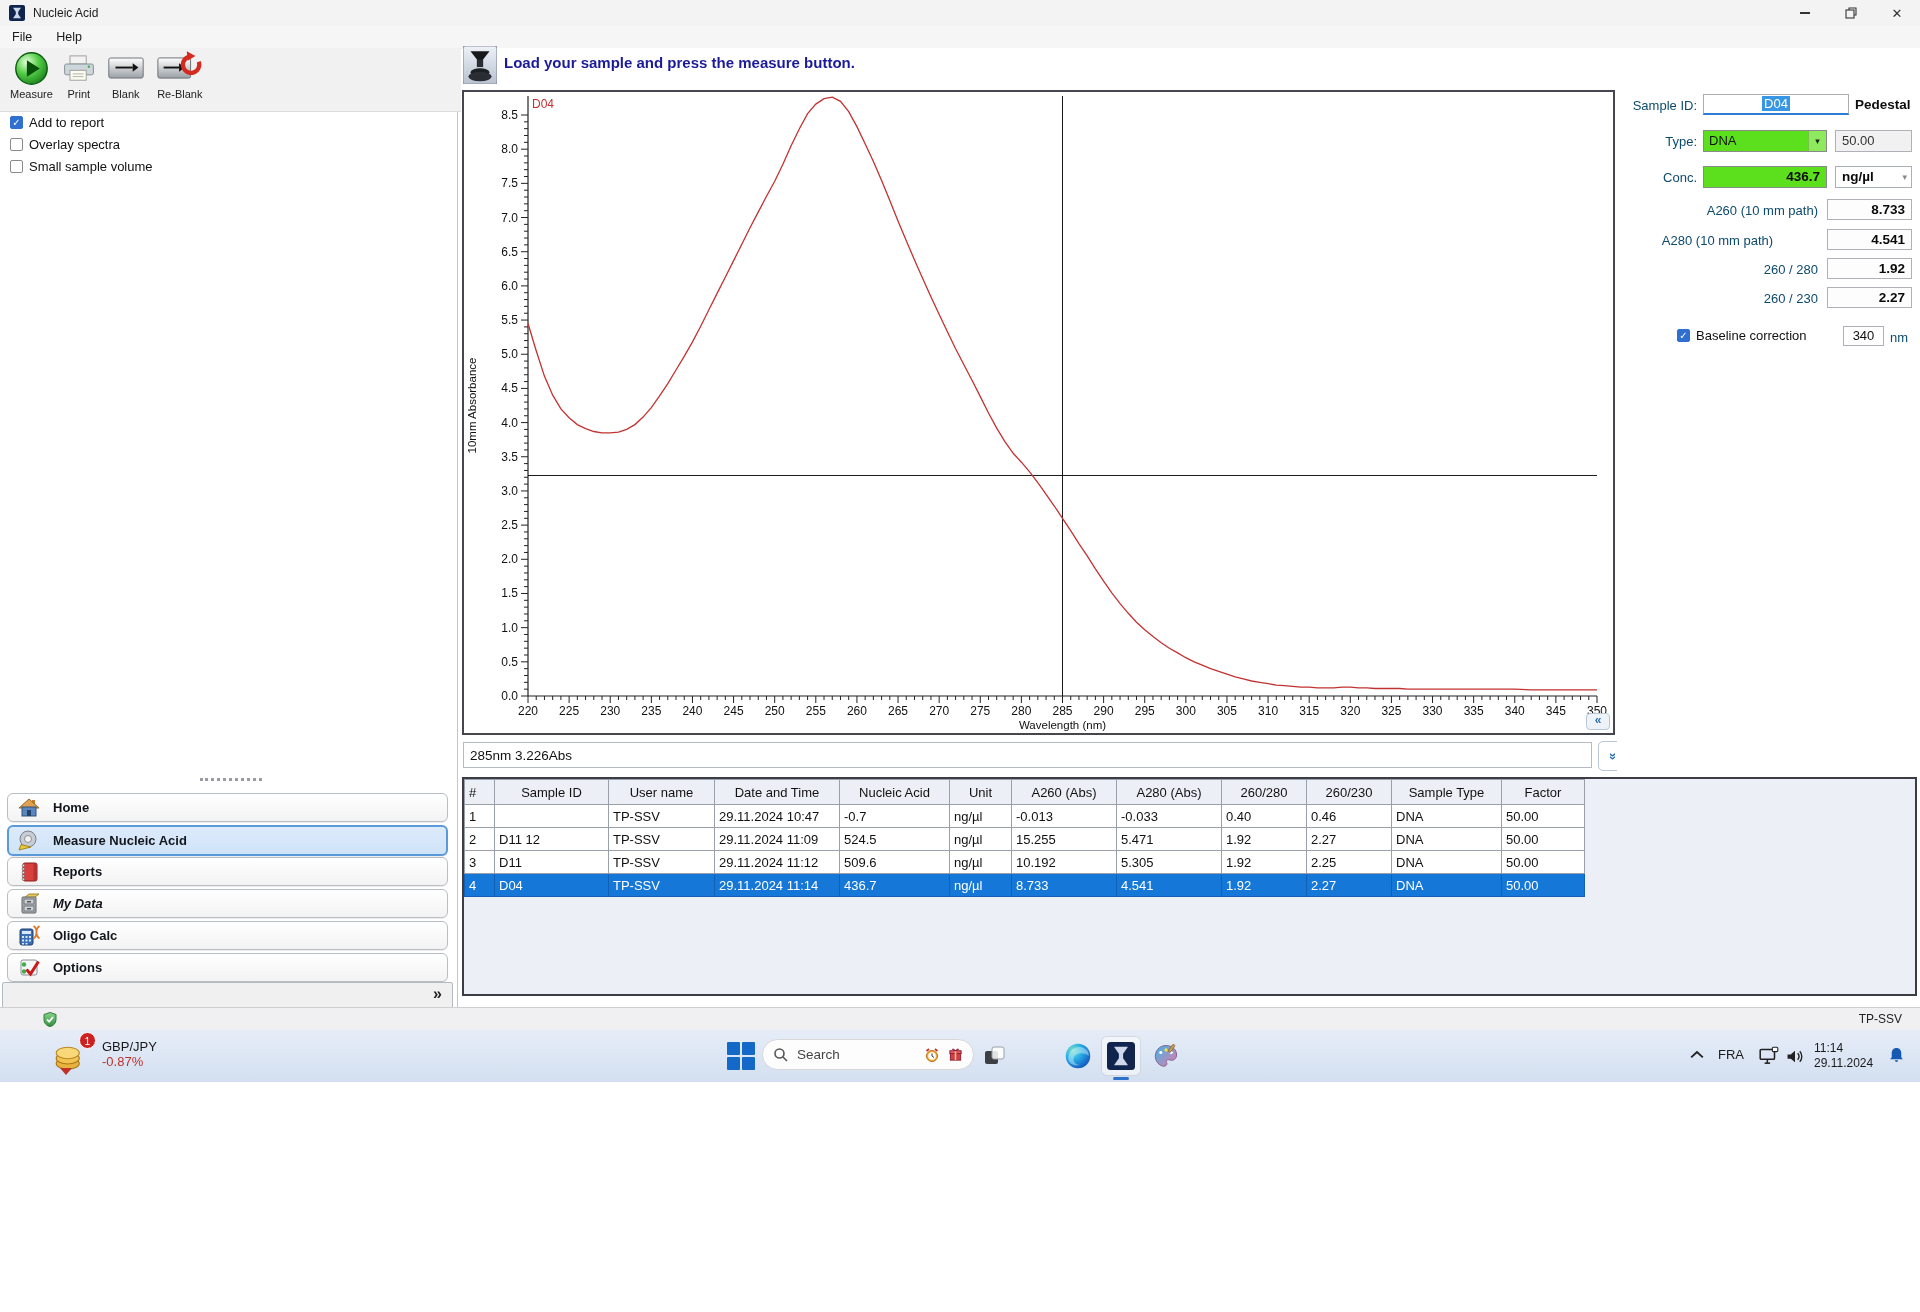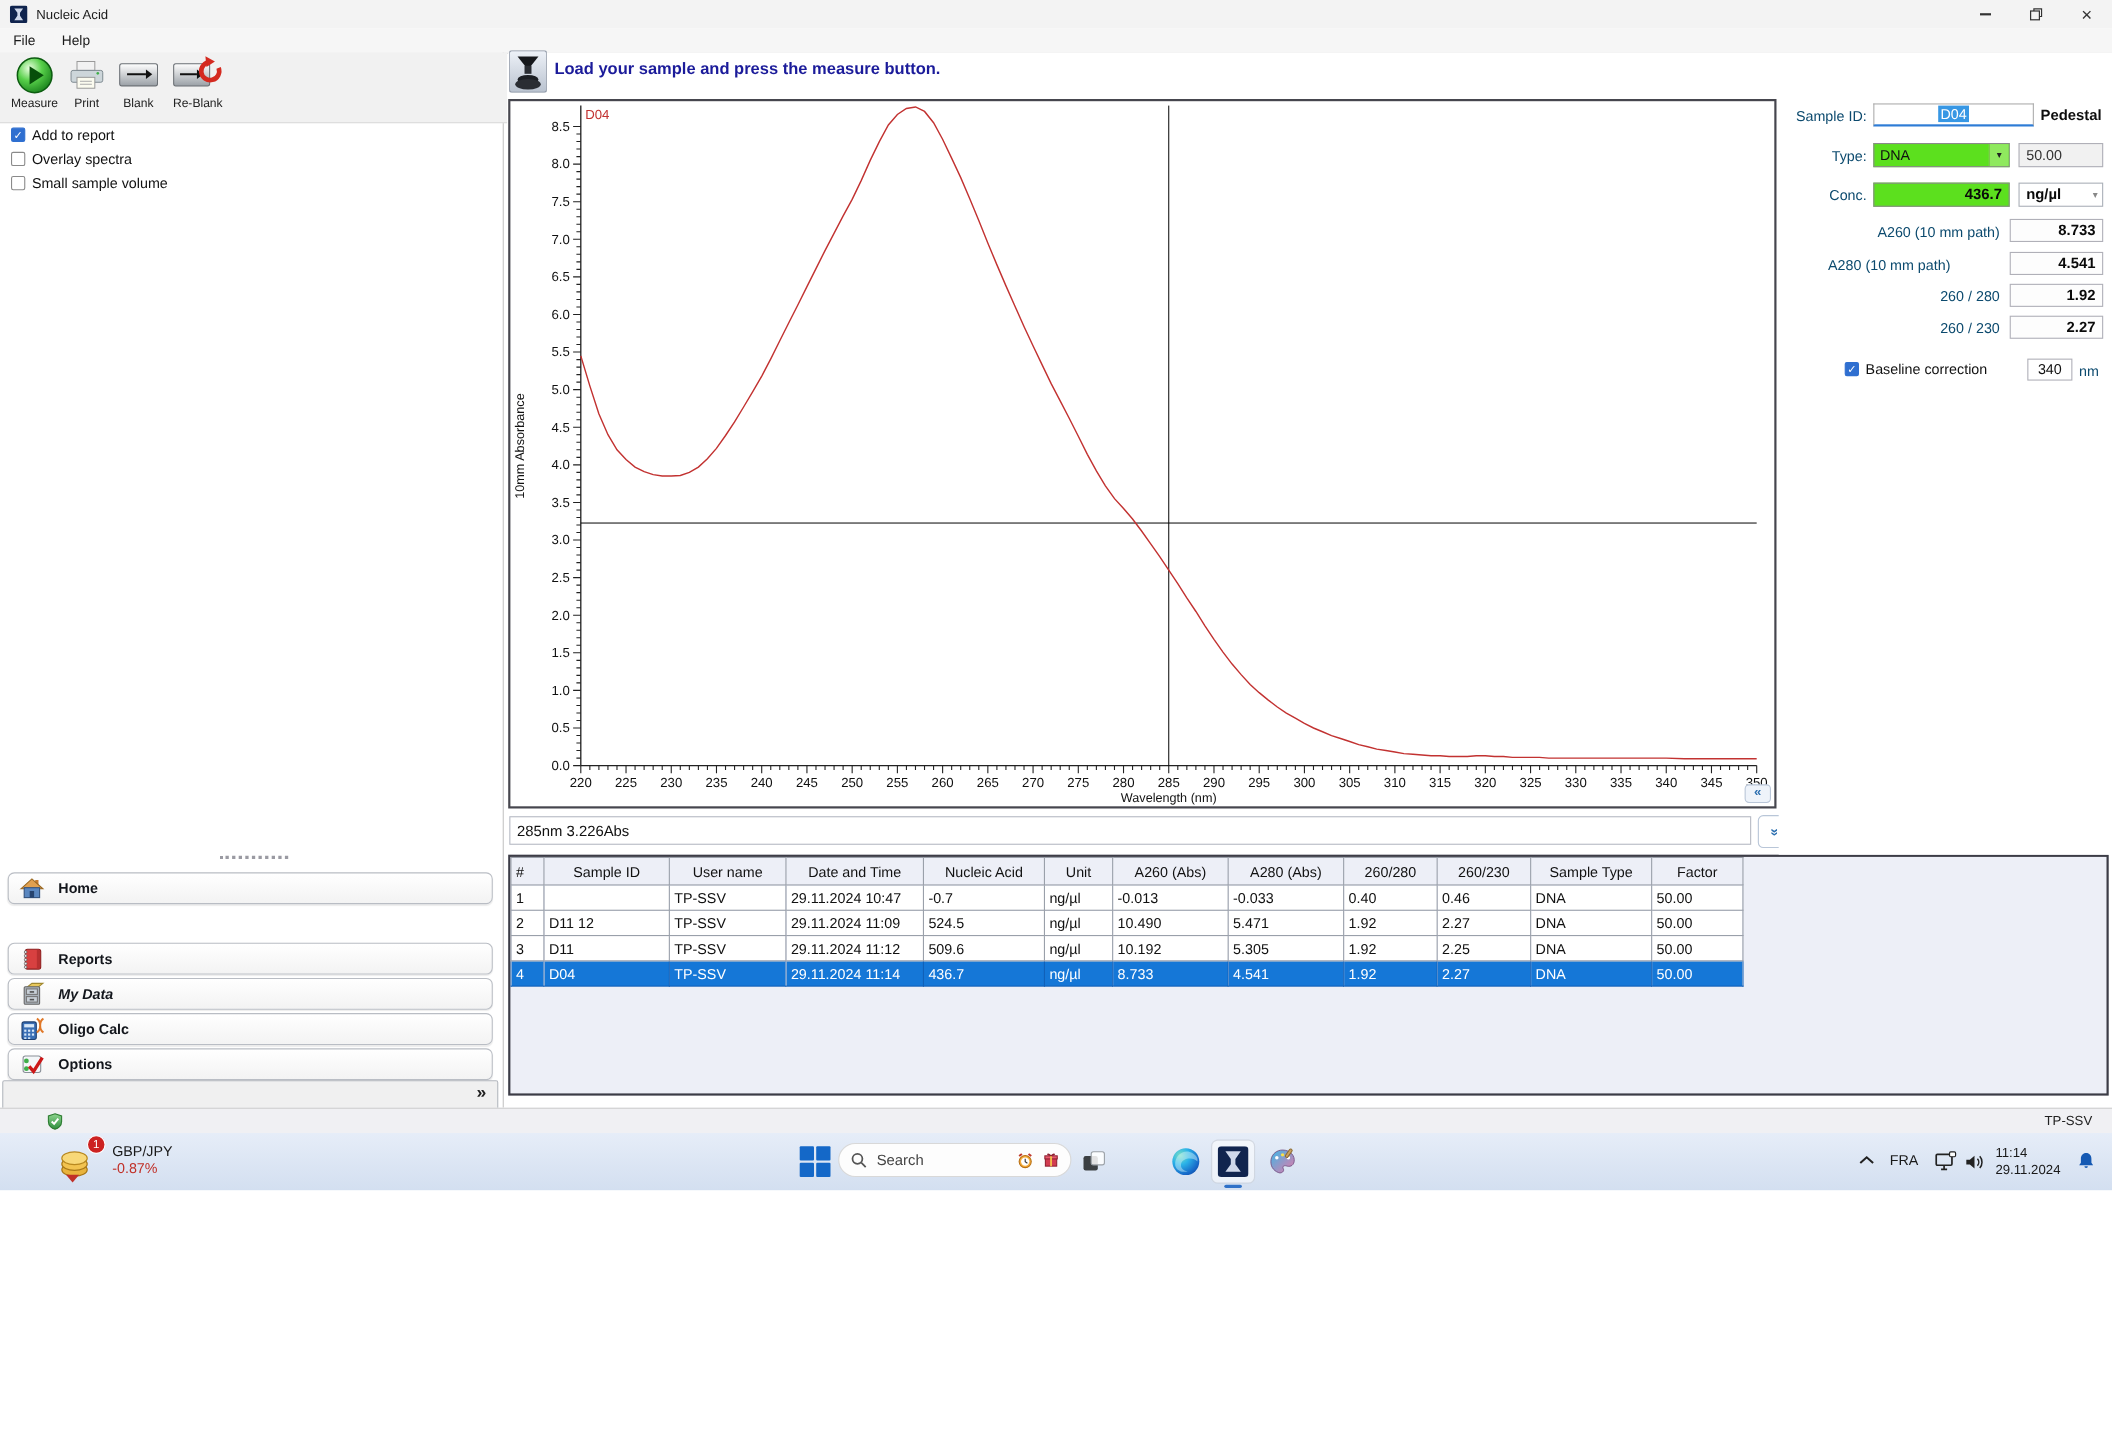--- a/index.html
+++ b/index.html
@@ -195,20 +195,28 @@
     <div class="splitter-dots"></div>
 
     <div class="nav-item" style="top:745px;">
       <svg width="24" height="24" viewBox="0 0 24 24">
           <rect x="15" y="4" width="3" height="5" fill="#c87c30"></rect>
           <path d="M2 12 L12 3 L22 12 Z" fill="#e0a050" stroke="#9a6820"></path>
           <rect x="5" y="11" width="14" height="9" fill="#5a87c0" stroke="#33527d"></rect>
           <rect x="10" y="14" width="4" height="6" fill="#26436e"></rect>
         </svg>
       <span class="nav-label">Home</span>
+    </div>
+    <div class="nav-item selected" style="top:777px;">
+      <svg width="24" height="24" viewBox="0 0 24 24">
+          <circle cx="11" cy="10" r="8" fill="#c8ccd4" stroke="#7a8088"></circle>
+          <circle cx="11" cy="10" r="3.5" fill="#f2f2f2" stroke="#8a9098"></circle>
+          <path d="M4 15.5 L2 21 L14 18 Z" fill="#e8c83c" stroke="#a08820"></path>
+        </svg>
+      <span class="nav-label">Measure Nucleic Acid</span>
     </div>
     <div class="nav-item" style="top:809px;">
       <svg width="24" height="24" viewBox="0 0 24 24">
           <rect x="6" y="3" width="14" height="18" rx="2" fill="#d84040" stroke="#8a1f1f"></rect>
           <rect x="16.5" y="3.5" width="3" height="17" fill="#b83030"></rect>
           <g fill="#eee" stroke="#555" stroke-width="0.6">
             <circle cx="6.3" cy="5.5" r="1.2"></circle>
             <circle cx="6.3" cy="9" r="1.2"></circle>
             <circle cx="6.3" cy="12.5" r="1.2"></circle>
             <circle cx="6.3" cy="16" r="1.2"></circle>
@@ -604,21 +612,21 @@
               <td>DNA</td>
               <td>50.00</td>
             </tr>
             <tr>
               <td>2</td>
               <td>D11 12</td>
               <td>TP-SSV</td>
               <td>29.11.2024 11:09</td>
               <td>524.5</td>
               <td>ng/µl</td>
-              <td>10.490</td>
+              <td>15.255</td>
               <td>5.471</td>
               <td>1.92</td>
               <td>2.27</td>
               <td>DNA</td>
               <td>50.00</td>
             </tr>
             <tr>
               <td>3</td>
               <td>D11</td>
               <td>TP-SSV</td>

